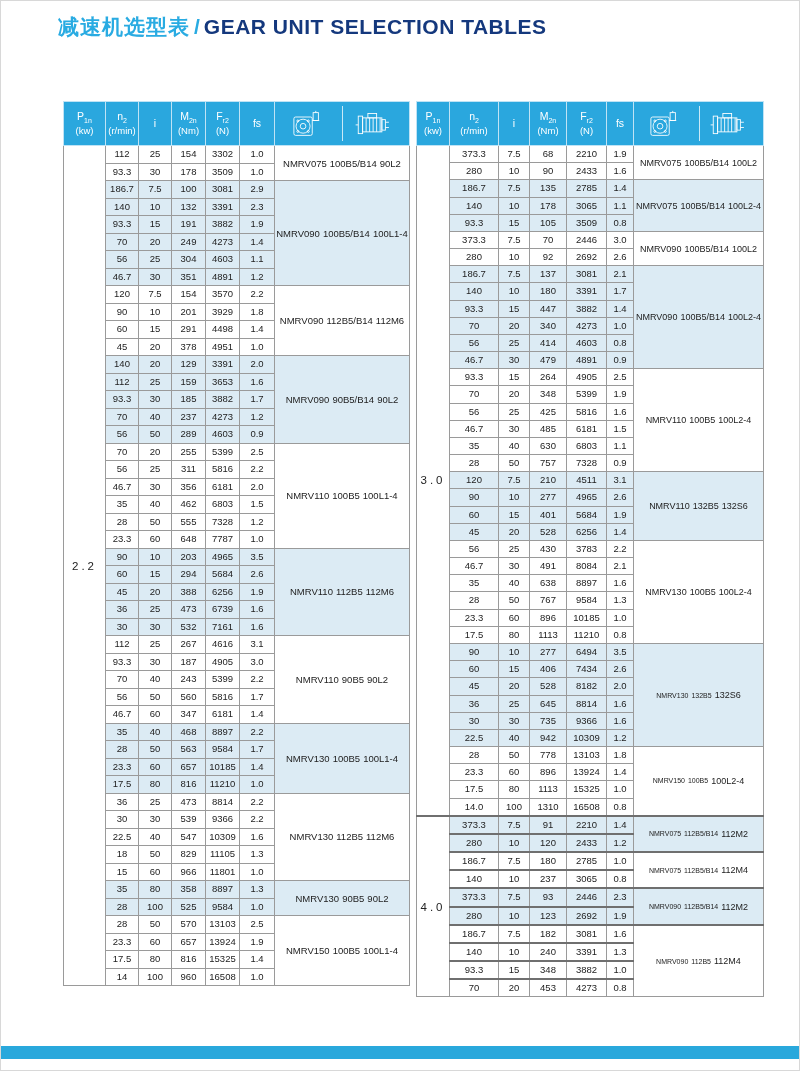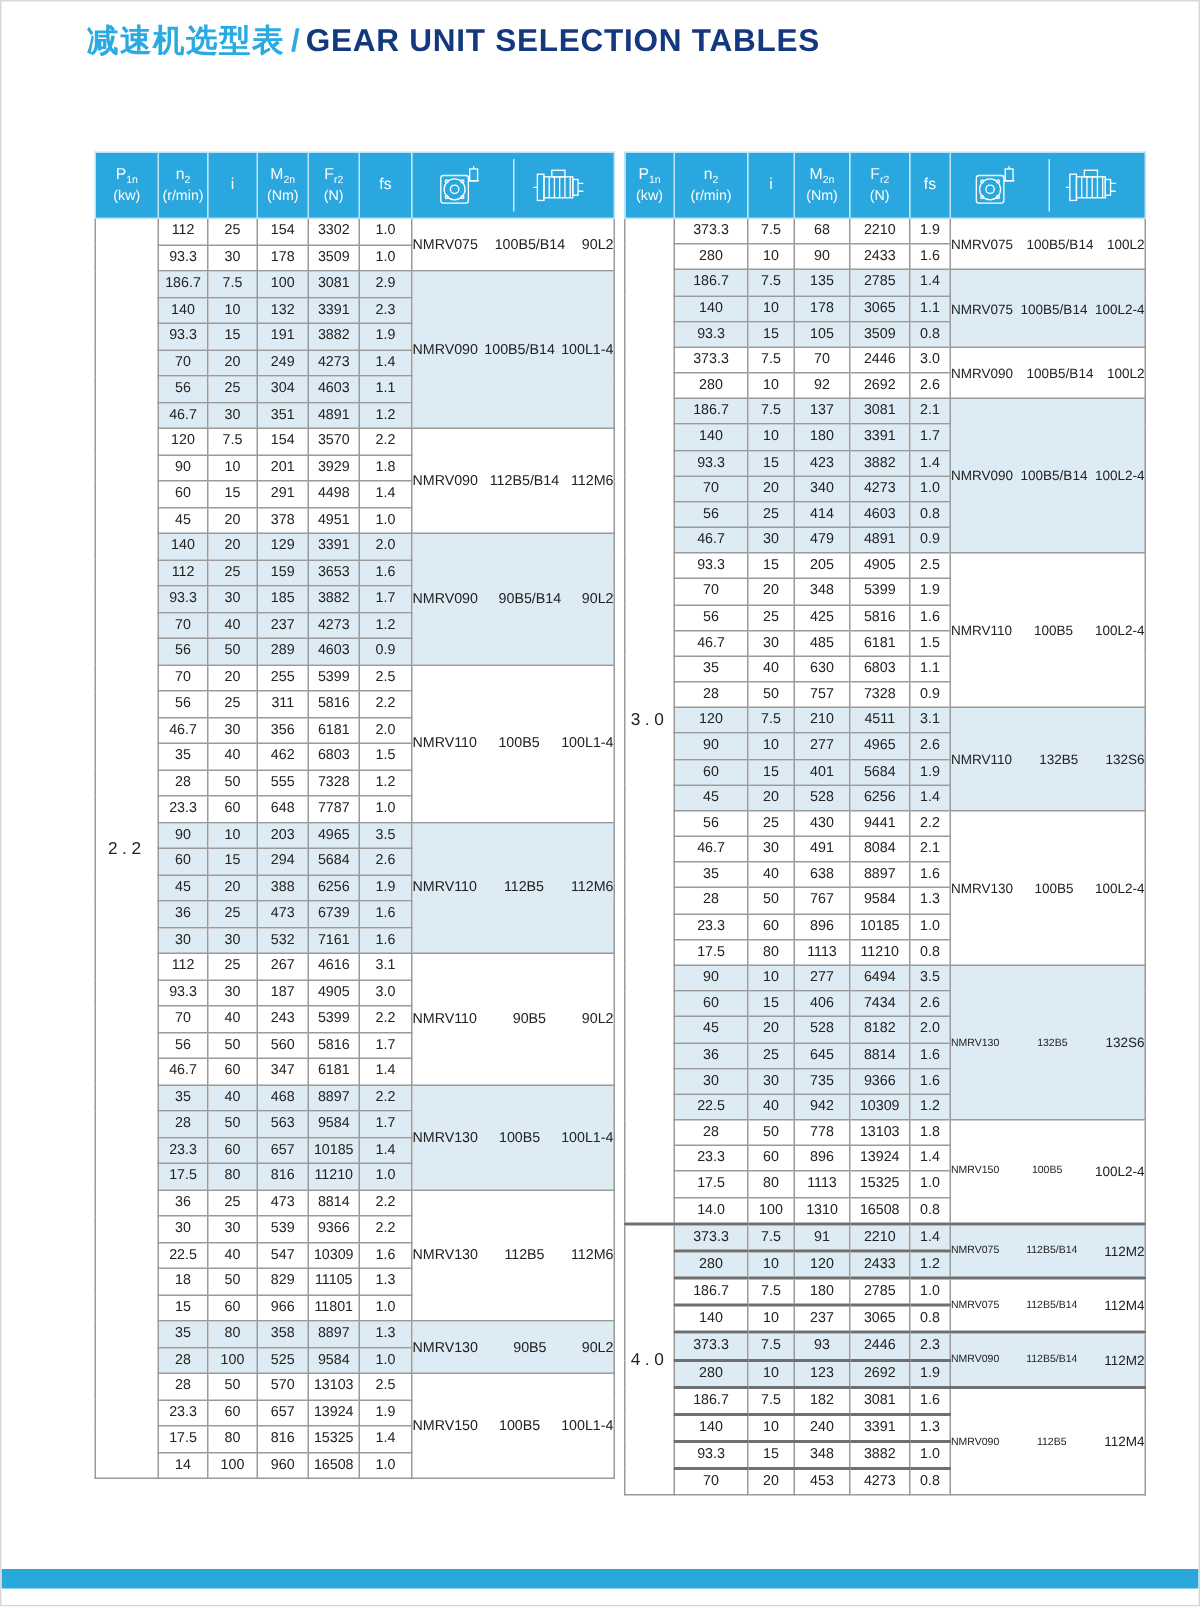--- a/index.html
+++ b/index.html
@@ -31,21 +31,21 @@
   td.num {
     height:var(--rh); font-size:9.5px; color:#222; text-align:center;
     line-height:var(--rh); white-space:nowrap; overflow:hidden;
   }
   td.pcol {
     font-size:11.5px; color:#222; text-align:center; vertical-align:middle;
     letter-spacing:3px; background:#fff !important; font-weight:normal;
   }
   td.model { vertical-align:middle; padding:0 5px; overflow:hidden; }
   .model-inner {
-    display:flex; justify-content:space-between; align-items:center;
+    display:flex; justify-content:center; align-items:center;
     font-size:9.5px; color:#222; white-space:nowrap; gap:3px;
   }
   #table-right .model-inner { font-size:9px; }
   .model-inner.small .tok { font-size:7px; }
   tr.shaded td { background:#dcebf4; }
   td.model.shaded-cell { background:#dcebf4; }
   tbody.section-start td { border-top:2px solid #6f6f6f; }
   table.gear { border:1px solid #777; }
 
   .footer-bar { position:absolute; left:0; right:0; bottom:11px; height:13px; background:#29a8dc; }
@@ -708,21 +708,21 @@
         <tr class="shaded">
           <td class="num">140</td>
           <td class="num">10</td>
           <td class="num">180</td>
           <td class="num">3391</td>
           <td class="num">1.7</td>
         </tr>
         <tr class="shaded">
           <td class="num">93.3</td>
           <td class="num">15</td>
-          <td class="num">423</td>
+          <td class="num">447</td>
           <td class="num">3882</td>
           <td class="num">1.4</td>
         </tr>
         <tr class="shaded">
           <td class="num">70</td>
           <td class="num">20</td>
           <td class="num">340</td>
           <td class="num">4273</td>
           <td class="num">1.0</td>
         </tr>
@@ -736,21 +736,21 @@
         <tr class="shaded">
           <td class="num">46.7</td>
           <td class="num">30</td>
           <td class="num">479</td>
           <td class="num">4891</td>
           <td class="num">0.9</td>
         </tr>
         <tr class="">
           <td class="num">93.3</td>
           <td class="num">15</td>
-          <td class="num">205</td>
+          <td class="num">264</td>
           <td class="num">4905</td>
           <td class="num">2.5</td>
           <td class="model" rowspan="6">
             <div class="model-inner">
               <span class="tok">NMRV110</span>
               <span class="tok">100B5</span>
               <span class="motor">100L2-4</span>
             </div>
           </td>
         </tr>
@@ -821,21 +821,21 @@
           <td class="num">45</td>
           <td class="num">20</td>
           <td class="num">528</td>
           <td class="num">6256</td>
           <td class="num">1.4</td>
         </tr>
         <tr class="">
           <td class="num">56</td>
           <td class="num">25</td>
           <td class="num">430</td>
-          <td class="num">9441</td>
+          <td class="num">3783</td>
           <td class="num">2.2</td>
           <td class="model" rowspan="6">
             <div class="model-inner">
               <span class="tok">NMRV130</span>
               <span class="tok">100B5</span>
               <span class="motor">100L2-4</span>
             </div>
           </td>
         </tr>
         <tr class="">

